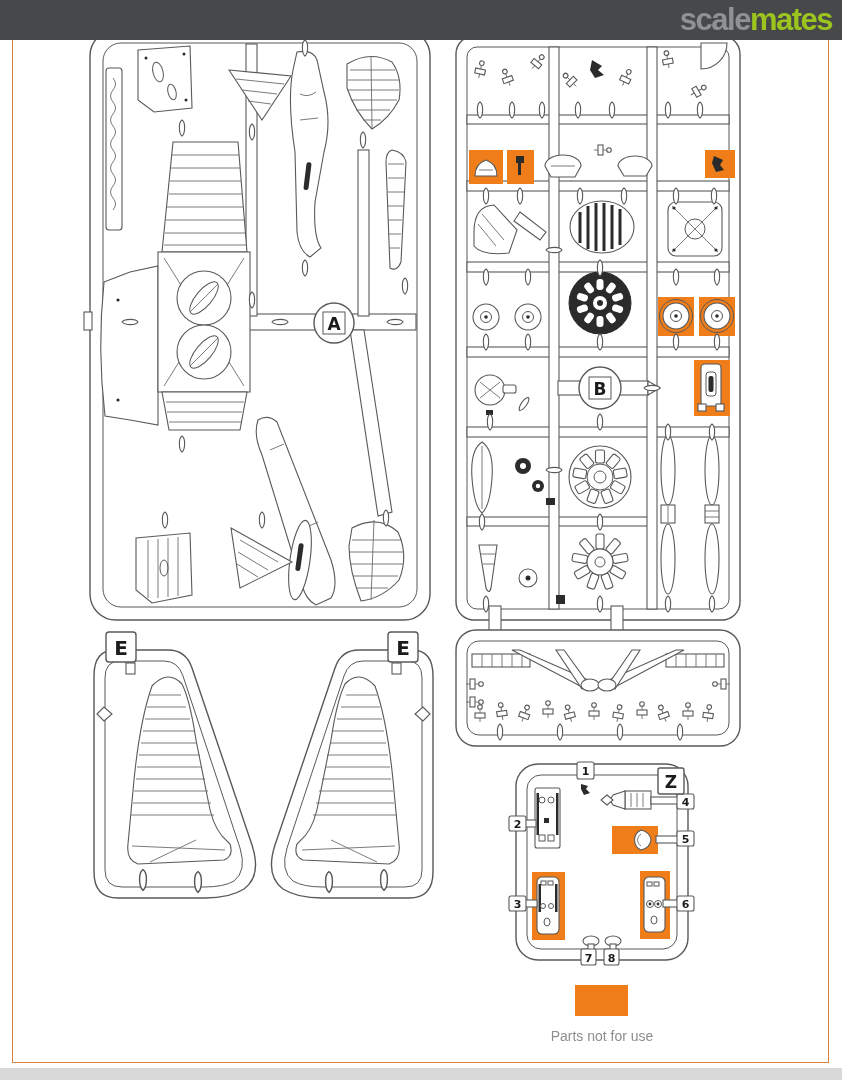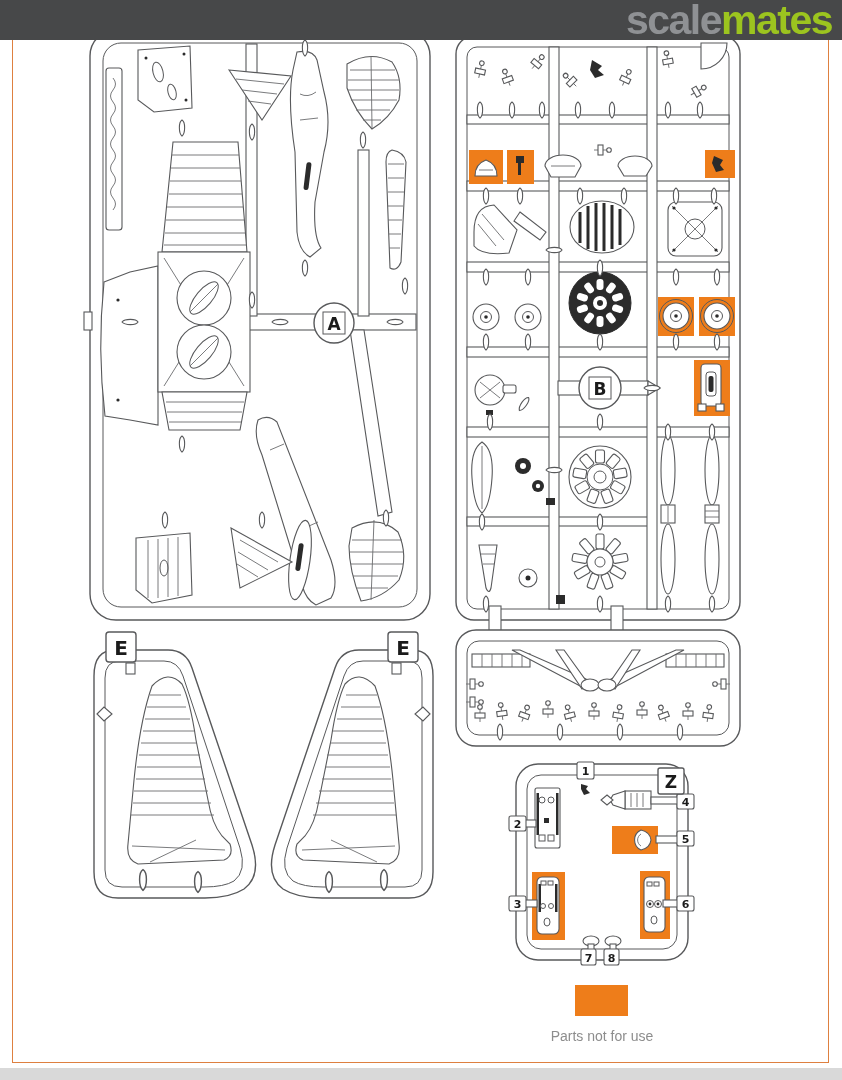--- a/index.html
+++ b/index.html
@@ -8,21 +8,21 @@
   }
   html,body{margin:0;padding:0;}
   body{width:842px;height:1080px;background:#ffffff;position:relative;
        font-family:"Liberation Sans", sans-serif; overflow:hidden;}
   .bottom-strip{position:absolute;left:0;bottom:0;width:842px;height:12px;background:#d9d9d9;}
   .card{position:absolute;left:12px;top:12px;width:817px;height:1051px;
         background:#fff;border:1px solid var(--cardBorder);box-sizing:border-box;z-index:0;}
   .header{position:absolute;left:0;top:0;width:842px;height:40px;background:var(--headerBg);
           z-index:3;display:flex;align-items:center;justify-content:flex-end;box-sizing:border-box;
           padding-right:10px;}
-  .logo{font-weight:bold;font-size:41px;letter-spacing:-1.5px;line-height:40px;cursor:pointer;}
+  .logo{font-weight:bold;font-size:31px;letter-spacing:-1.5px;line-height:40px;cursor:pointer;}
   .logo .s{color:var(--logoScale);}
   .logo .m{color:var(--logoMates);}
   svg.diagram{position:absolute;left:0;top:0;z-index:1;}
   
   .ol{fill:#ffffff;stroke:var(--line);stroke-width:1.1;}
   .olx{fill:#ffffff;stroke:var(--line);stroke-width:1.4;}
   .ol2{fill:none;stroke:var(--line);stroke-width:1;}
   .ln{fill:none;stroke:#6b6c6e;stroke-width:0.9;}
   .dk{fill:#2b2b2b;stroke:none;}
   .org{fill:var(--highlight);stroke:none;}

